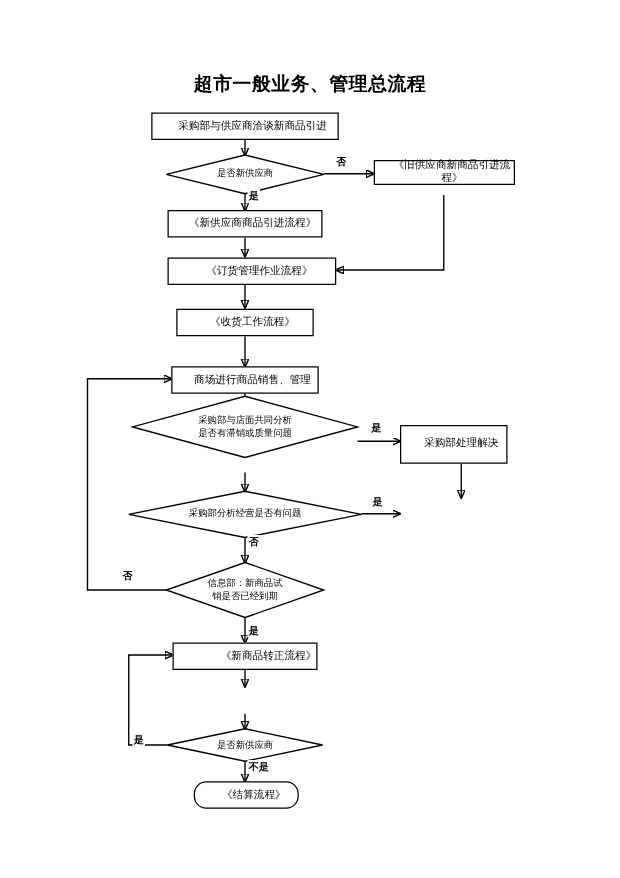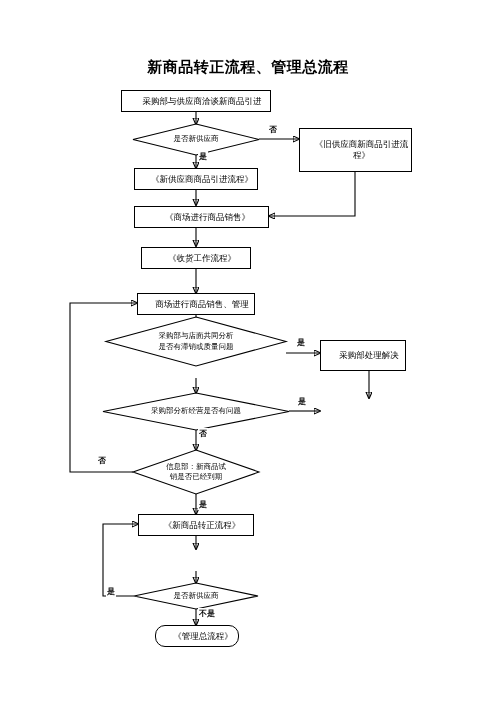--- a/index.html
+++ b/index.html
@@ -101,21 +101,21 @@
     stroke: #000;
     stroke-width: 1.1;
     fill: none;
   }
 </style>
 </head>
 <body>
 
 <div id="chart-root">
 
-  <div class="title">新商品转正流程、管理总流程</div>
+  <div class="title">超市一般业务、管理总流程</div>
 
   <svg id="edges" viewBox="0 0 496 702">
     <defs>
       <marker id="arrow" markerWidth="7" markerHeight="7" refX="6" refY="3" orient="auto" markerUnits="userSpaceOnUse">
         <path d="M0,0 L7,3 L0,6 z" fill="#000" stroke="none"></path>
       </marker>
     </defs>
 
     <line x1="196" y1="112" x2="196" y2="124" marker-end="url(#arrow)"></line>
 
@@ -160,30 +160,30 @@
     <span>采购部与供应商洽谈新商品引进</span>
   </div>
 
   <div class="diamond-wrap" style="left:133px; top:124px; width:126px; height:31px;">
     <svg width="126" height="31" viewBox="0 0 126 31">
       <polygon points="63,0 126,15.5 63,31 0,15.5" fill="#fff" stroke="#000" stroke-width="1.1"></polygon>
     </svg>
     <div class="diamond-label">是否新供应商</div>
   </div>
 
-  <div class="node rect" style="left:299px; top:128px; width:113px; height:44px;">
+  <div class="node rect" style="left:299px; top:128px; width:113px; height:20px;">
     <span>《旧供应商新商品引进流程》</span>
   </div>
 
   <div class="node rect" style="left:134px; top:168px; width:124px; height:22px;">
     <span>《新供应商商品引进流程》</span>
   </div>
 
   <div class="node rect" style="left:134px; top:206px; width:135px; height:22px;">
-    <span>《商场进行商品销售》</span>
+    <span>《订货管理作业流程》</span>
   </div>
 
   <div class="node rect" style="left:141px; top:247px; width:110px; height:22px;">
     <span>《收货工作流程》</span>
   </div>
 
   <div class="node rect" style="left:137px; top:293px; width:118px; height:22px;">
     <span>商场进行商品销售、管理</span>
   </div>
 
@@ -208,34 +208,34 @@
 
 
   <div class="diamond-wrap" style="left:133px; top:450px; width:126px; height:44px;">
     <svg width="126" height="44" viewBox="0 0 126 44">
       <polygon points="63,0 126,22 63,44 0,22" fill="#fff" stroke="#000" stroke-width="1.1"></polygon>
     </svg>
     <div class="diamond-label" style="white-space:pre-line; padding:0 10px;">信息部：新商品试
 销是否已经到期</div>
   </div>
 
-  <div class="node rect" style="left:138px; top:514px; width:116px; height:22px;">
+  <div class="node rect" style="left:138px; top:514px; width:116px; height:22px;justify-content:flex-end;">
     <span>《新商品转正流程》</span>
   </div>
 
 
   <div class="diamond-wrap" style="left:134px; top:583px; width:124px; height:26px;">
     <svg width="124" height="26" viewBox="0 0 124 26">
       <polygon points="62,0 124,13 62,26 0,13" fill="#fff" stroke="#000" stroke-width="1.1"></polygon>
     </svg>
     <div class="diamond-label" style="padding:0 8px;">是否新供应商</div>
   </div>
 
   <div class="node terminator" style="left:155px; top:625px; width:84px; height:22px;">
-    <span>《管理总流程》</span>
+    <span>《结算流程》</span>
   </div>
 
   <div class="edge-label" style="left:268px; top:124px;">否</div>
   <div class="edge-label" style="left:198px; top:151px;">是</div>
   <div class="edge-label" style="left:296px; top:337px;">是</div>
   <div class="edge-label" style="left:297px; top:396px;">是</div>
   <div class="edge-label" style="left:198px; top:428px;">否</div>
   <div class="edge-label" style="left:97px; top:455px;">否</div>
   <div class="edge-label" style="left:198px; top:499px;">是</div>
   <div class="edge-label" style="left:106px; top:586px;">是</div>

